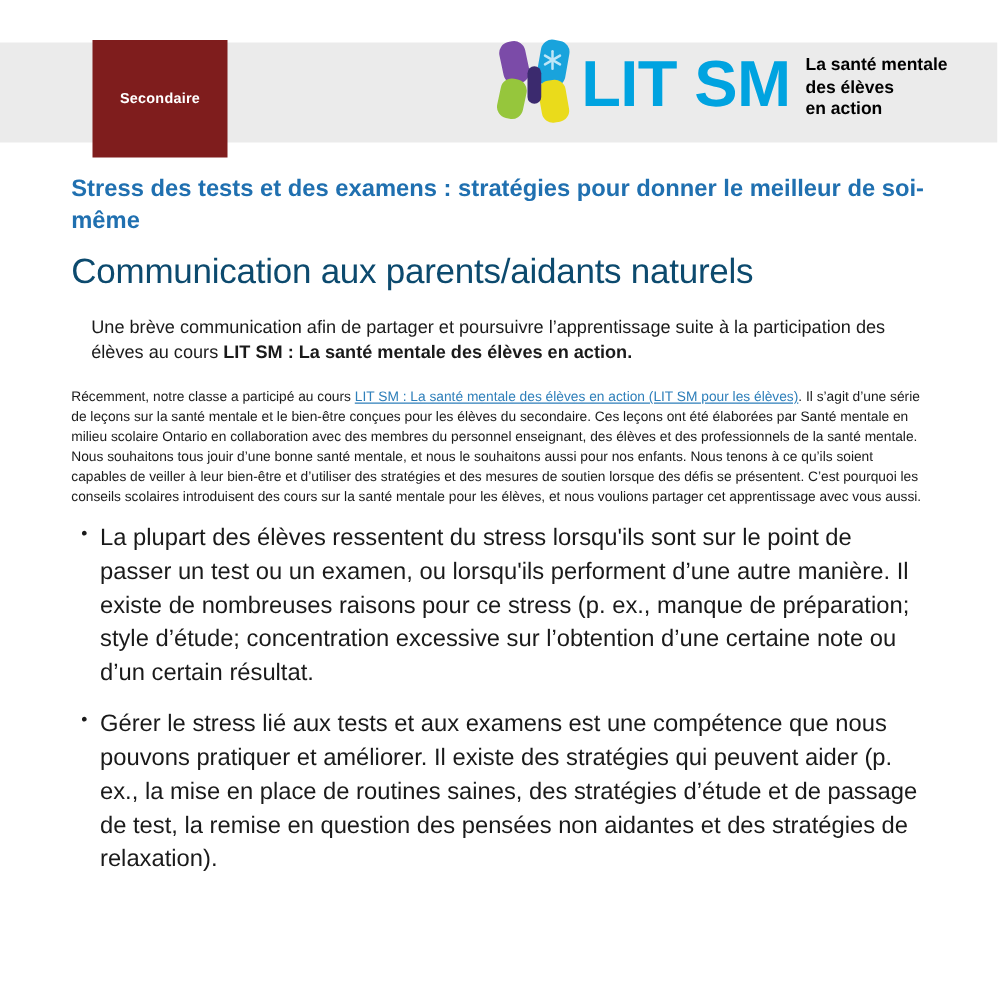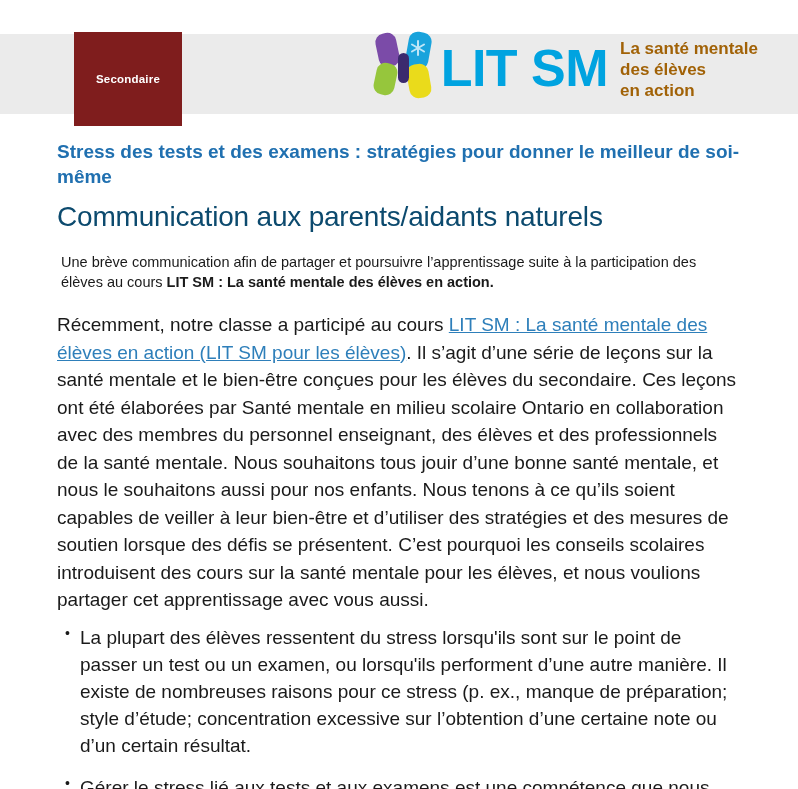--- a/index.html
+++ b/index.html
@@ -58,24 +58,24 @@
   .brand-wordmark {
     font-size: 52px;
     font-weight: bold;
     color: #00a3e0;
     letter-spacing: -0.5px;
     line-height: 1;
     margin-right: 12px;
     font-family: "Liberation Sans", sans-serif;
   }
   .brand-tagline {
-    font-size: 17px;
+    font-size: 14px;
     font-weight: bold;
     line-height: 1.24;
-    color: #a16207;
+    color: #000000;
     padding-top: 3px;
   }
 
   
   .content {
     padding: 0 58px 0 57px;
   }
   .eyebrow {
     color: #2070b0;
     font-size: 19px;
@@ -89,34 +89,34 @@
     font-weight: normal;
     color: #0c4a6e;
     line-height: 1.16;
     margin: 12px 0 0 0;
     letter-spacing: -0.2px;
     max-width: 620px;
   }
   p.lead {
     font-size: 14.5px;
     line-height: 1.42;
-    margin: 18px 0 0 4px;
+    margin: 18px 0 0 16px;
     color: #1a1a1a;
   }
   p.lead b { font-weight: bold; }
 
   h2.salutation {
     color: #2070b0;
     font-size: 15px;
     font-weight: bold;
     margin: 23px 0 0 0;
   }
 
   p.body-para {
-    font-size: 19px;
+    font-size: 11px;
     line-height: 1.45;
     margin: 18px 0 0 0;
     text-align: left;
     color: #1a1a1a;
   }
   a.inline-link {
     color: #2e7fba;
     text-decoration: underline;
   }
 

